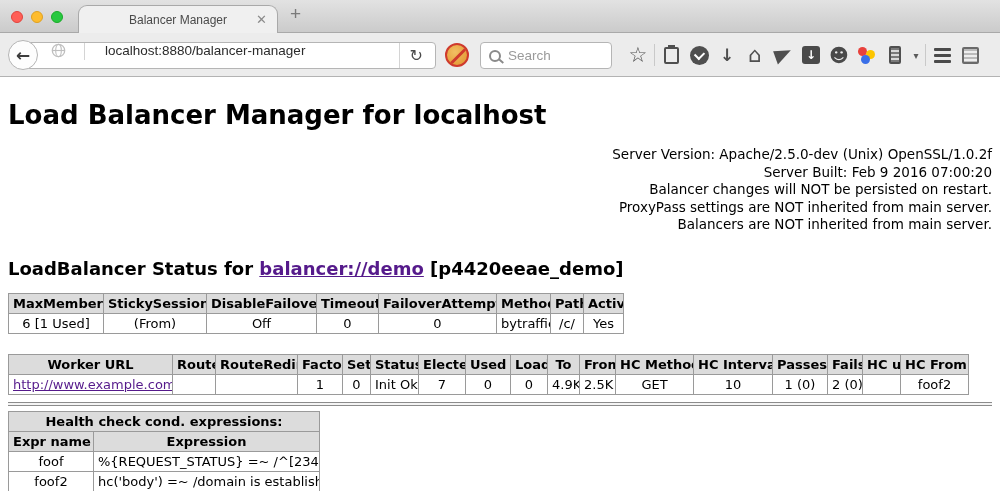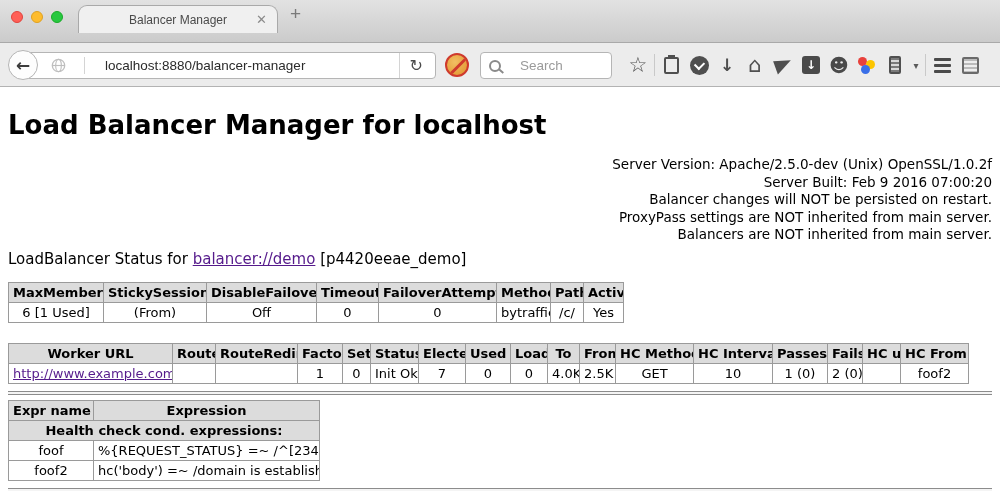--- a/index.html
+++ b/index.html
@@ -1,21 +1,21 @@
 <!DOCTYPE html>
 <html><head>
 <meta charset="utf-8">
 <style>
   * { margin: 0; padding: 0; box-sizing: border-box; }
   html, body { width: 1000px; height: 491px; overflow: hidden; }
   body { font-family: "DejaVu Sans", sans-serif; background: #fff; }
 
   
   .titlebar {
-    position: relative; height: 43px;
+    position: relative; height: 33px;
     background: linear-gradient(#e2e2e2, #cbcbcb);
     border-bottom: 1px solid #a9a9a9;
   }
   .traffic-lights { position: absolute; left: 11px; top: 11px; display: flex; gap: 8px; }
   .light { width: 12px; height: 12px; border-radius: 50%; }
   .light.red    { background: #ff5f57; border: 1px solid #e0443e; }
   .light.yellow { background: #febc2e; border: 1px solid #dea123; }
   .light.green  { background: #28c840; border: 1px solid #1aab29; }
 
   .tab {
@@ -41,21 +41,21 @@
   }
   .back-btn {
     position: absolute; left: 8px; top: 7px; width: 30px; height: 30px;
     background: #fdfdfd; border: 1px solid #b5b5b5; border-radius: 50%;
     display: flex; align-items: center; justify-content: center; z-index: 2;
     font-size: 17px; font-weight: bold; color: #3c3c3c;
   }
   .url-field {
     position: absolute; left: 24px; top: 9px; width: 412px; height: 27px;
     background: #fff; border: 1px solid #b5b5b5; border-radius: 4px;
-    display: flex; align-items: center; padding-left: 26px; gap: 12px;
+    display: flex; padding-left: 26px; gap: 12px;
   }
   .globe-icon { width: 15px; height: 15px; margin-right: 6px; opacity: .55; flex: none; }
   .url-divider { width: 1px; height: 17px; background: #d4d4d4; margin-right: 8px; flex: none; }
   .url-text { font-family: "Liberation Sans", sans-serif; font-size: 13.5px; color: #2b2b2b; flex: 1; white-space: nowrap; overflow: hidden; }
   .reload-btn { flex: none; margin-right: 2px; padding: 0 10px; border-left: 1px solid #d4d4d4;
     font-size: 16px; color: #4a4a4a; line-height: 25px; }
 
   .flashblock {
     position: absolute; left: 445px; top: 10px; width: 24px; height: 24px; border-radius: 50%;
     background: radial-gradient(circle at 40% 35%, #f2c063, #e0912c);
@@ -63,21 +63,21 @@
     overflow: hidden;
   }
   .flashblock::after {
     content: ""; position: absolute; left: -3px; top: 9px; width: 30px; height: 3px;
     background: #cf3a2d; transform: rotate(-45deg);
   }
 
   .search-field {
     position: absolute; left: 480px; top: 9px; width: 132px; height: 27px;
     background: #fff; border: 1px solid #b5b5b5; border-radius: 4px;
-    display: flex; align-items: center; padding: 0 8px; gap: 19px;
+    display: flex; align-items: center; padding: 0 8px; gap: 7px;
   }
   .mag-icon { width: 12px; height: 12px; border: 2px solid #8a8a8a; border-radius: 50%; position: relative; flex: none; }
   .mag-icon::after { content: ""; position: absolute; width: 6px; height: 2px; background: #8a8a8a;
     bottom: -2px; right: -5px; transform: rotate(40deg); }
   .search-placeholder { font-family: "Liberation Sans", sans-serif; font-size: 13.5px; color: #9a9a9a; }
 
   .nav-icons { position: absolute; left: 624px; top: 0; height: 44px; display: flex; align-items: center; }
   .nav-btn { width: 28px; height: 44px; display: flex; align-items: center; justify-content: center;
     color: #4f4f4f; font-size: 18px; position: relative; }
   .vsep { width: 1px; height: 22px; background: #c9c9c9; margin: 0 2px; }
@@ -104,21 +104,21 @@
   .caret { font-size: 10px; color: #5a5a5a; width: 14px; }
   .hamburger { display: flex; flex-direction: column; gap: 3px; }
   .hamburger span { width: 17px; height: 3px; background: #4a4a4a; border-radius: 1px; }
   .pages-shape { width: 17px; height: 17px; border: 2px solid #6a6a6a; border-radius: 2px;
     background: repeating-linear-gradient(#bbb 0 2px, #eee 2px 4px); }
 
   
   .content { padding: 0 8px; background: #fff; height: 413px; }
   h1.page-title { font-size: 26px; font-weight: bold; color: #000; padding-top: 23px; margin-bottom: 16px; }
   .info-block { font-size: 13.5px; color: #000; line-height: 17.5px; text-align: right; }
-  h3.status-heading { font-size: 15px; font-weight: normal; margin-top: 6px; margin-bottom: 14px; }
+  h3.status-heading { font-size: 18px; font-weight: bold; margin-top: 24px; margin-bottom: 14px; }
   .status-link { color: #551a8b; text-decoration: underline; cursor: pointer; }
 
   table { border-collapse: collapse; table-layout: fixed; font-size: 13px; }
   th, td { border: 1px solid #9a9a9a; padding: 1px 4px; height: 20px; white-space: nowrap; overflow: hidden; }
   table { border: 1px solid #7c7c7c; }
   th { background: #dcdcdc; font-weight: bold; text-align: center; }
   td { text-align: center; background: #fff; }
   td.left { text-align: left; }
   .worker-link { color: #551a8b; text-decoration: underline; cursor: pointer; }
 
@@ -306,48 +306,48 @@
     <tr>
       <td class="left"><a class="worker-link">http://www.example.com/</a></td>
       <td></td>
       <td></td>
       <td>1</td>
       <td>0</td>
       <td class="left">Init Ok</td>
       <td>7</td>
       <td>0</td>
       <td>0</td>
-      <td>4.0K</td>
+      <td>4.9K</td>
       <td>2.5K</td>
       <td>GET</td>
       <td>10</td>
       <td>1 (0)</td>
       <td class="left">2 (0)</td>
       <td></td>
       <td>foof2</td>
     </tr>
   </tbody>
     </table>
 
   <hr class="rule">
 
   <table class="health-table">
     <colgroup>
         <col style="width:85px">
         <col style="width:226px">
       </colgroup>
     <tbody>
         <tr>
+      <th colspan="2">Health check cond. expressions:</th>
+    </tr>
+    <tr>
       <th>Expr name</th>
       <th>Expression</th>
     </tr>
     <tr>
-      <th colspan="2">Health check cond. expressions:</th>
-    </tr>
-    <tr>
       <td>foof</td>
       <td class="left">%{REQUEST_STATUS} =~ /^[234]/</td>
     </tr>
     <tr>
       <td>foof2</td>
       <td class="left">hc('body') =~ /domain is established/</td>
     </tr>
   </tbody>
     </table>
 

